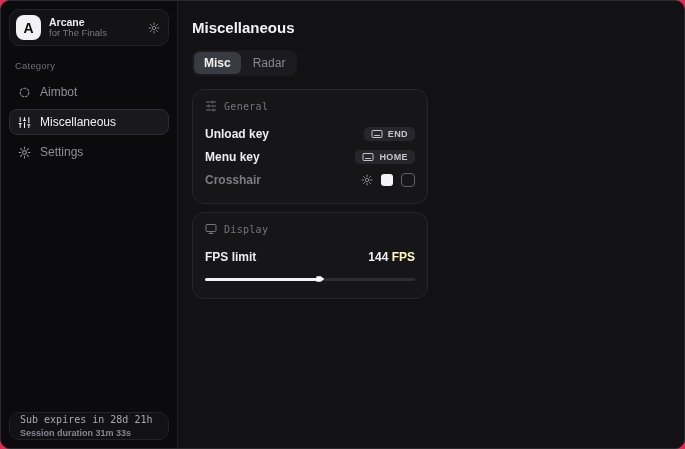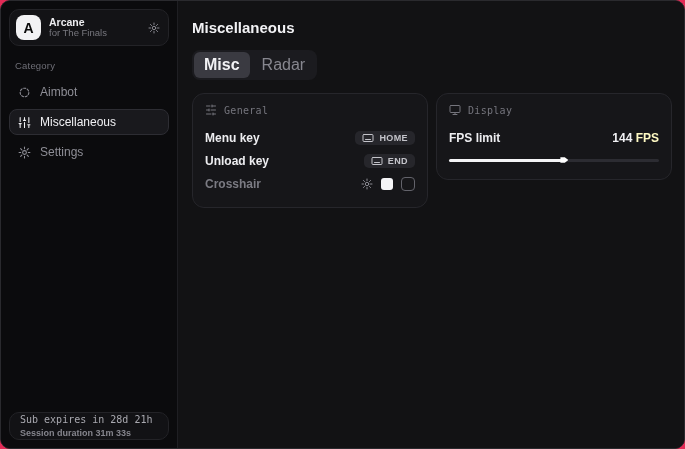--- a/index.html
+++ b/index.html
@@ -23,24 +23,24 @@
   .nav-item.active { background:#19191d; border-color:#2d2d33; color:#f0f0f3; }
 
   .sidebar-footer { margin-top:auto; background:#121215; border:1px solid #232327; border-radius:10px; padding:1px 10px; }
   .sf-line1 { font-family:"DejaVu Sans Mono", monospace; color:#a9a9b0; font-size:10px; margin-bottom:3px; }
   .sf-line2 { color:#85858d; font-size:9px; font-weight:bold; }
 
   
   .main { flex:1; background:#121214; border-left:1px solid #1f1f23; padding:14px 15px 0 14px; display:flex; flex-direction:column; }
   .page-title { color:#f2f2f5; font-size:15px; font-weight:bold; margin:4px 0 14px 0; }
   .tabs { display:inline-flex; align-self:flex-start; background:#1b1b1f; border-radius:8px; padding:2px; gap:2px; }
-  .tab { font-size:16px; color:#87878f; padding:4px 10px; border-radius:6px; }
+  .tab { font-size:12px; color:#87878f; padding:4px 10px; border-radius:6px; }
   .tab.active { background:#3a3a41; color:#f2f2f5; font-weight:bold; }
 
-  .cards { display:flex; gap:8px; margin-top:13px; align-items:flex-start; }
+  .cards { display:flex; gap:8px; margin-top:13px; align-items:flex-start;flex-direction:column; }
   .card { background:#161619; border:1px solid #26262b; border-radius:12px; padding:10px 12px 12px 12px; }
   .card.general { width:236px; }
   .card.display { width:236px; }
   .card-head { display:flex; align-items:center; gap:7px; color:#75757d; margin-bottom:10px; }
   .card-head .title { font-family:"DejaVu Sans Mono", monospace; font-size:10px; letter-spacing:.3px; }
   .row { display:flex; align-items:center; justify-content:space-between; height:23px; }
   .row-label { color:#ededf0; font-size:12px; font-weight:bold; }
   .row-label.muted { color:#7b7b83; }
 
   .key-btn { display:inline-flex; align-items:center; gap:5px; background:#26262b; border-radius:5px; padding:2px 7px; color:#c4c4ca; font-size:9px; font-weight:bold; letter-spacing:.4px; }
@@ -130,45 +130,45 @@
     <div class="cards">
 
       <section class="card general">
         <div class="card-head">
           <span>
             <svg width="12" height="12" viewBox="0 0 24 24" fill="none" stroke="currentColor" stroke-width="2" stroke-linecap="round">
               <path d="M21 4h-7M10 4H3M21 12h-9M8 12H3M21 20h-5M12 20H3M14 2v4M8 10v4M16 18v4"></path>
             </svg>
           </span>
           <span class="title">General</span>
+        </div>
+
+        <div class="row">
+          <span class="row-label">Unload key</span>
+          <span class="key-btn">
+            <span>
+              <svg width="12" height="10" viewBox="0 0 24 20" fill="none" stroke="currentColor" stroke-width="2" stroke-linecap="round">
+                <rect x="2" y="3" width="20" height="14" rx="2"></rect>
+                  <path d="M7 13h10"></path>
+              </svg>
+            </span>
+            <span>END</span>
+          </span>
         </div>
 
         <div class="row">
           <span class="row-label">Menu key</span>
           <span class="key-btn">
             <span>
               <svg width="12" height="10" viewBox="0 0 24 20" fill="none" stroke="currentColor" stroke-width="2" stroke-linecap="round">
                 <rect x="2" y="3" width="20" height="14" rx="2"></rect>
                   <path d="M7 13h10"></path>
               </svg>
             </span>
             <span>HOME</span>
-          </span>
-        </div>
-
-        <div class="row">
-          <span class="row-label">Unload key</span>
-          <span class="key-btn">
-            <span>
-              <svg width="12" height="10" viewBox="0 0 24 20" fill="none" stroke="currentColor" stroke-width="2" stroke-linecap="round">
-                <rect x="2" y="3" width="20" height="14" rx="2"></rect>
-                  <path d="M7 13h10"></path>
-              </svg>
-            </span>
-            <span>END</span>
           </span>
         </div>
 
         <div class="row">
           <span class="row-label muted">Crosshair</span>
           <span class="crosshair-controls">
             <span>
               <svg width="12" height="12" viewBox="0 0 24 24" fill="none" stroke="currentColor" stroke-width="2" stroke-linecap="round">
                 <circle cx="12" cy="12" r="3.5"></circle>
                 <path d="M12 2v3M12 19v3M2 12h3M19 12h3M4.9 4.9l2.2 2.2M16.9 16.9l2.2 2.2M19.1 4.9l-2.2 2.2M7.1 16.9l-2.2 2.2"></path>

